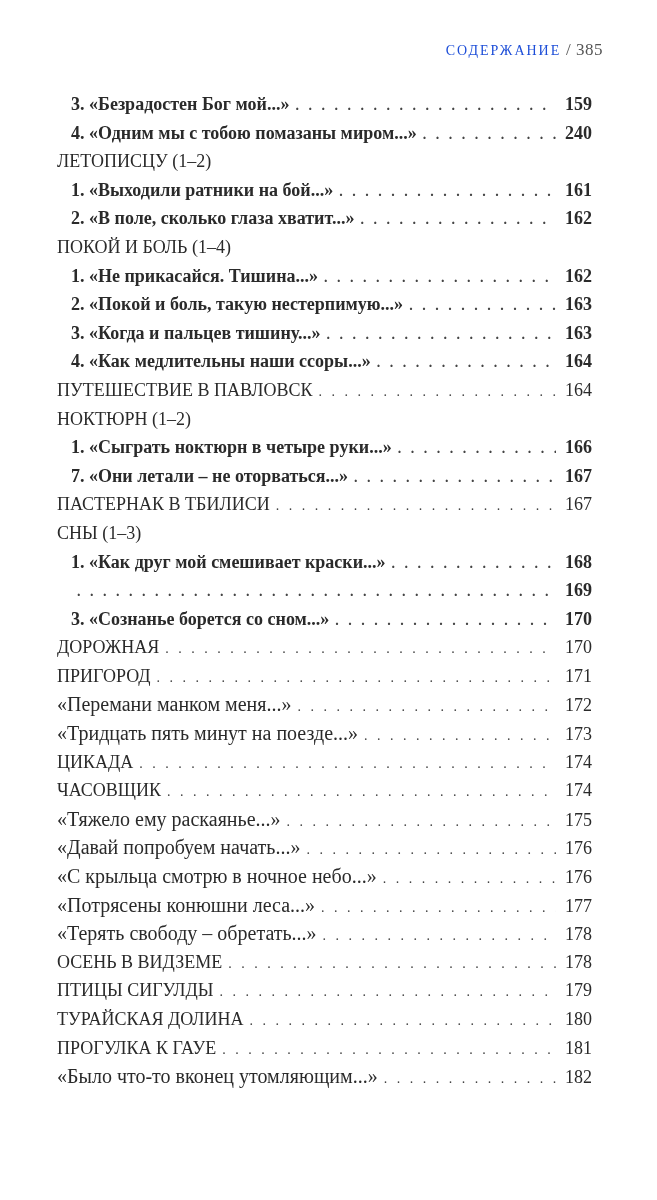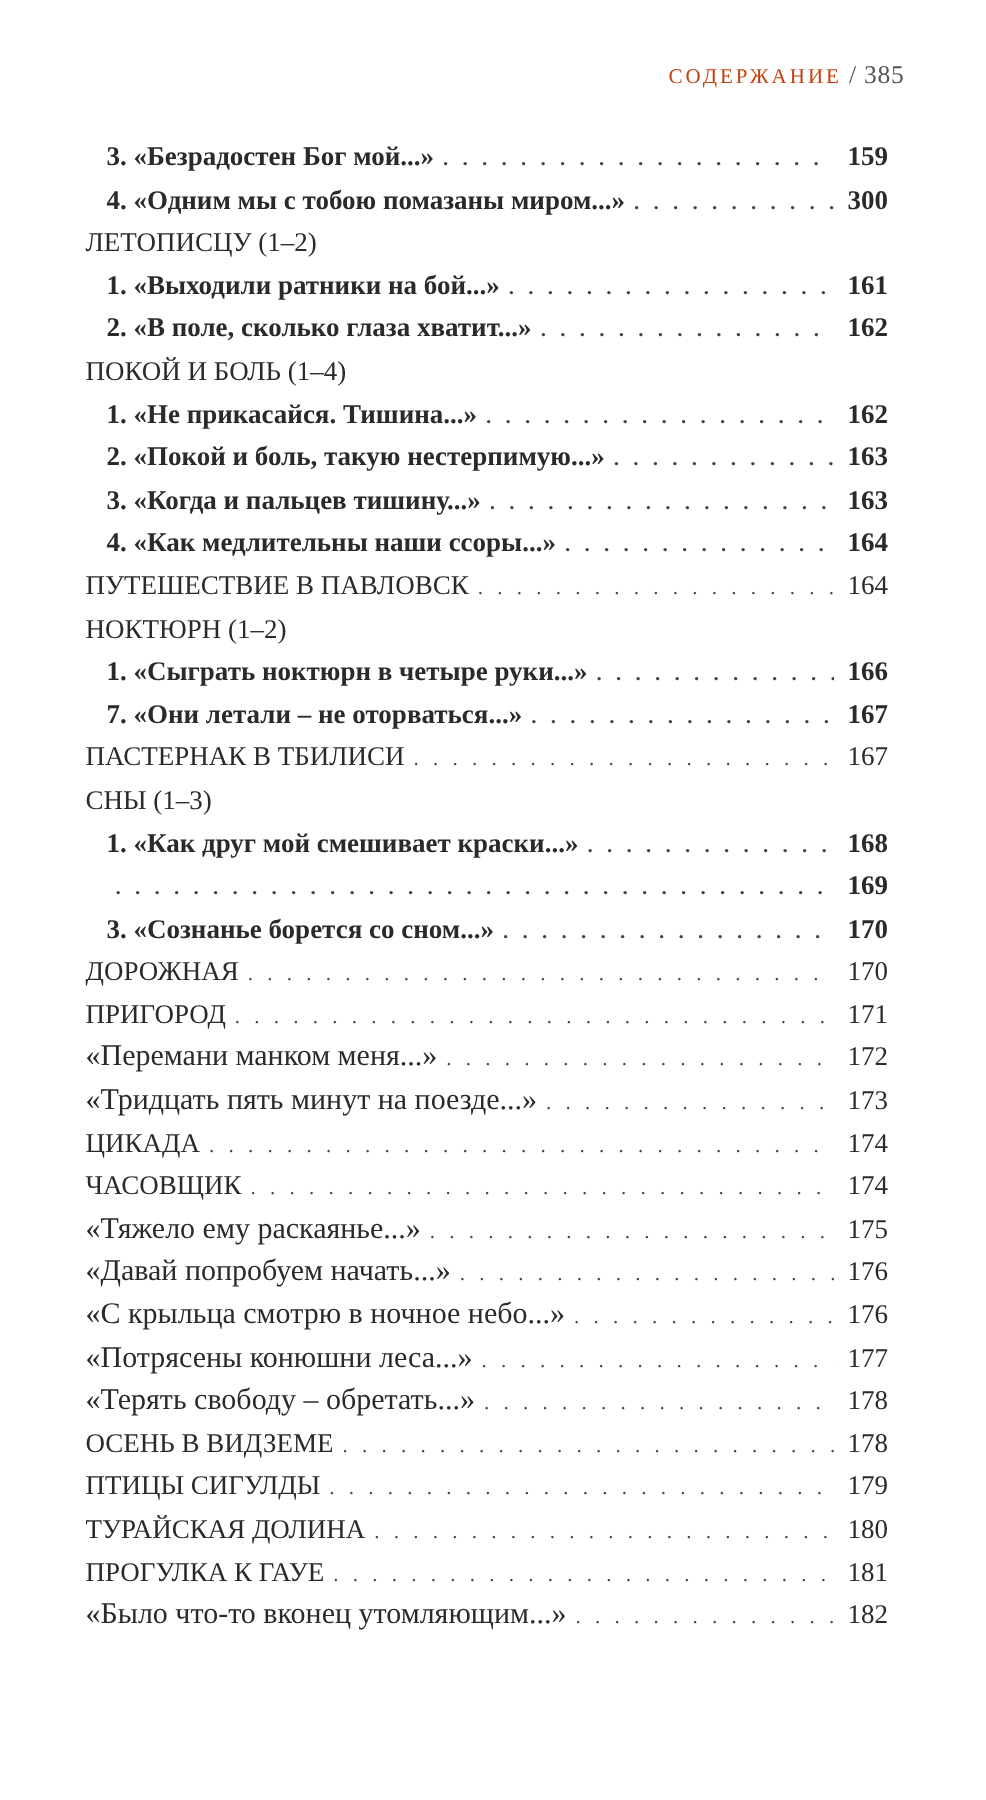--- a/index.html
+++ b/index.html
@@ -1,20 +1,20 @@
 <!DOCTYPE html>
 <html><head>
   <meta charset="utf-8">
   <style>
     html, body { margin: 0; padding: 0; background: #ffffff; }
     body { width: 657px; height: 1200px; position: relative; overflow: hidden;
            font-family: "Liberation Serif", "DejaVu Serif", serif; color: #2a2a2a; }
     .running-head { position: absolute; top: 40px; right: 54px; font-size: 17px; color: #555;
                     letter-spacing: 0.5px; }
-    .running-head .section { font-size: 14px; letter-spacing: 2px; color: #c2410c; text-align: right; }
+    .running-head .section { font-size: 14px; letter-spacing: 2px; color: #1d4ed8; text-align: right; }
     .toc { position: absolute; top: 90px; left: 57px; width: 535px; }
     .row { display: flex; align-items: baseline; height: 28.6px; font-size: 18px; line-height: 28.6px; }
     .row.sub { padding-left: 14px; font-weight: bold; }
     .row.small .title { font-size: 20px; }
     .title { white-space: nowrap; }
     .leader { flex: 1; overflow: hidden; white-space: nowrap; margin: 0 6px; color: #444;
               font-size: 14px; letter-spacing: 3px; }
     .leader::before { content: ". . . . . . . . . . . . . . . . . . . . . . . . . . . . . . . . . . . . . . . . . . . . . . . . . . . . . . . . . . . . . . . . . . . . . . . . . . . . . . . . . . . . ."; }
     .page { width: 30px; text-align: right; white-space: nowrap; }
   </style>
@@ -27,21 +27,21 @@
 
 <div class="toc" id="toc">
     <div class="row sub">
       <span class="title">3. «Безрадостен Бог мой...»</span>
       <span class="leader"></span>
       <span class="page">159</span>
     </div>
     <div class="row sub">
       <span class="title">4. «Одним мы с тобою помазаны миром...»</span>
       <span class="leader"></span>
-      <span class="page">300</span>
+      <span class="page">240</span>
     </div>
     <div class="row heading-only">
       <span class="title">ЛЕТОПИСЦУ (1–2)</span>
     </div>
     <div class="row sub">
       <span class="title">1. «Выходили ратники на бой...»</span>
       <span class="leader"></span>
       <span class="page">161</span>
     </div>
     <div class="row sub">

